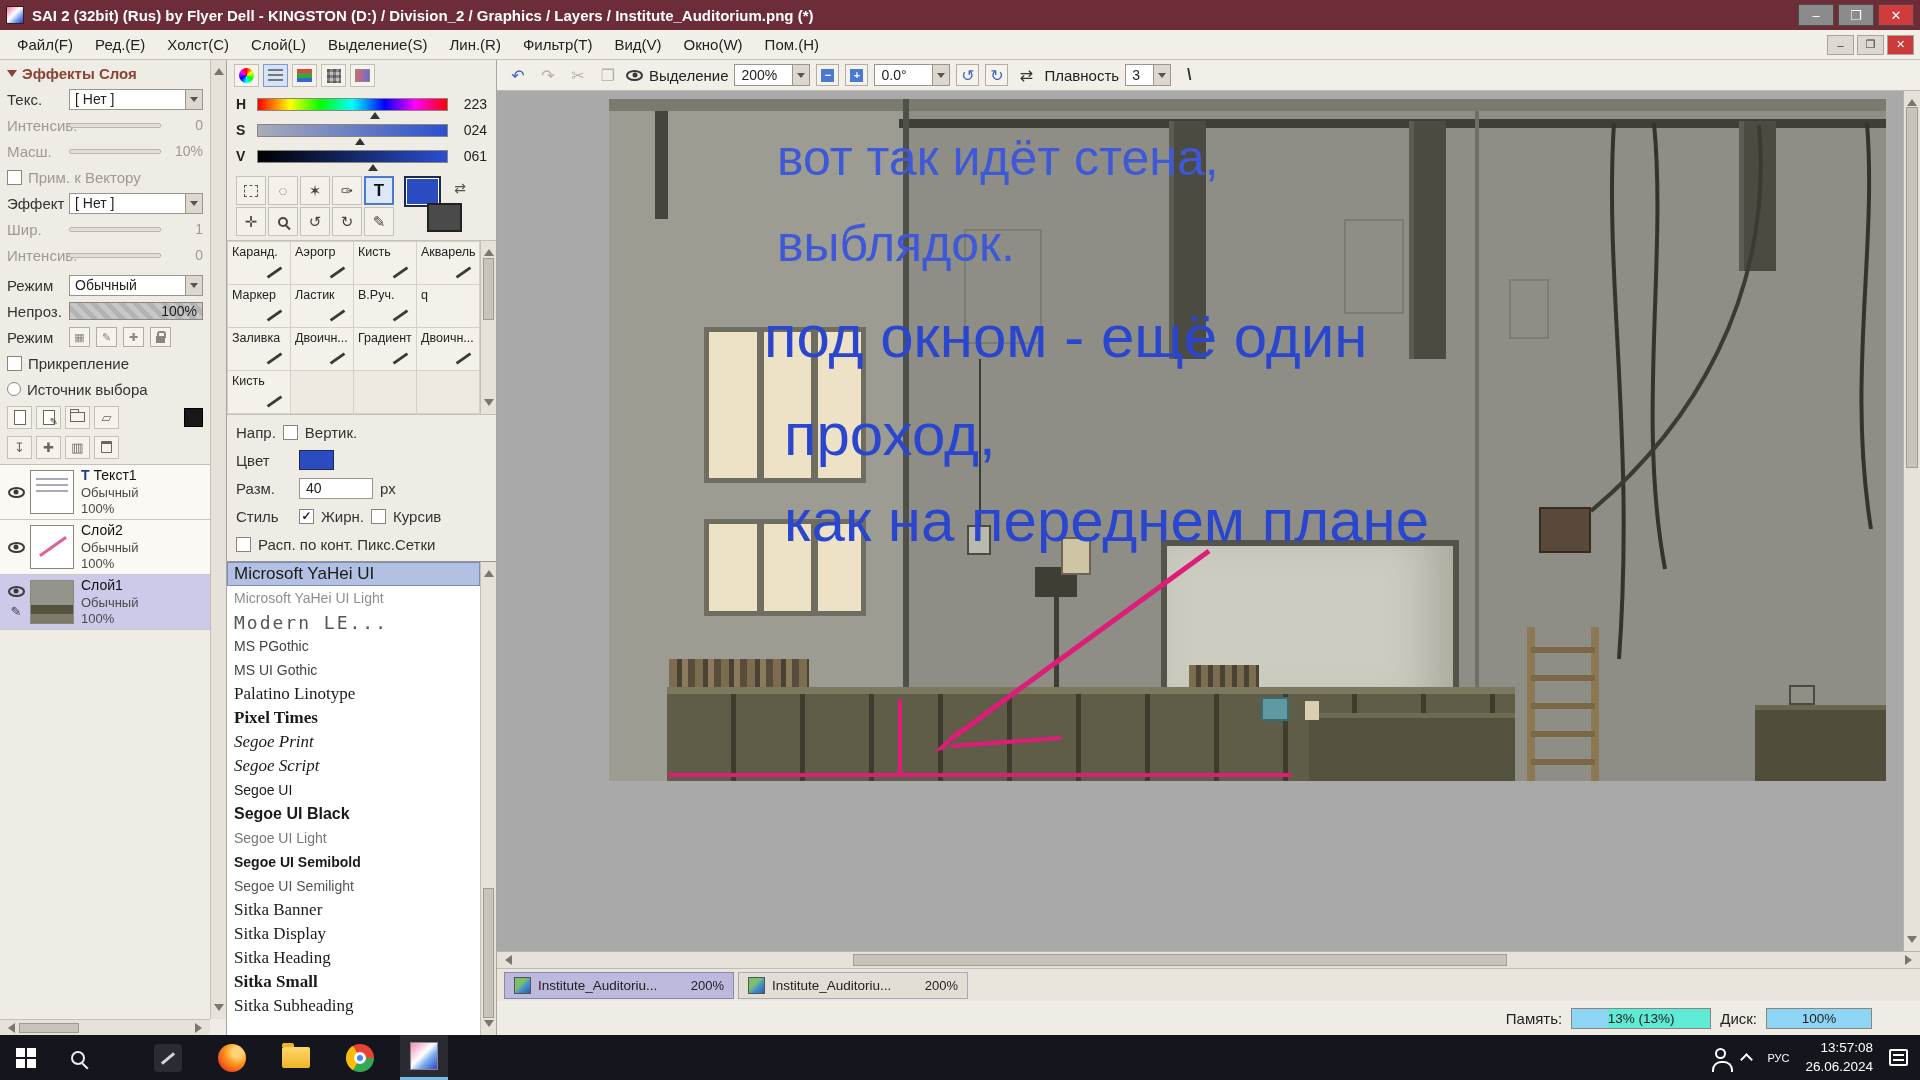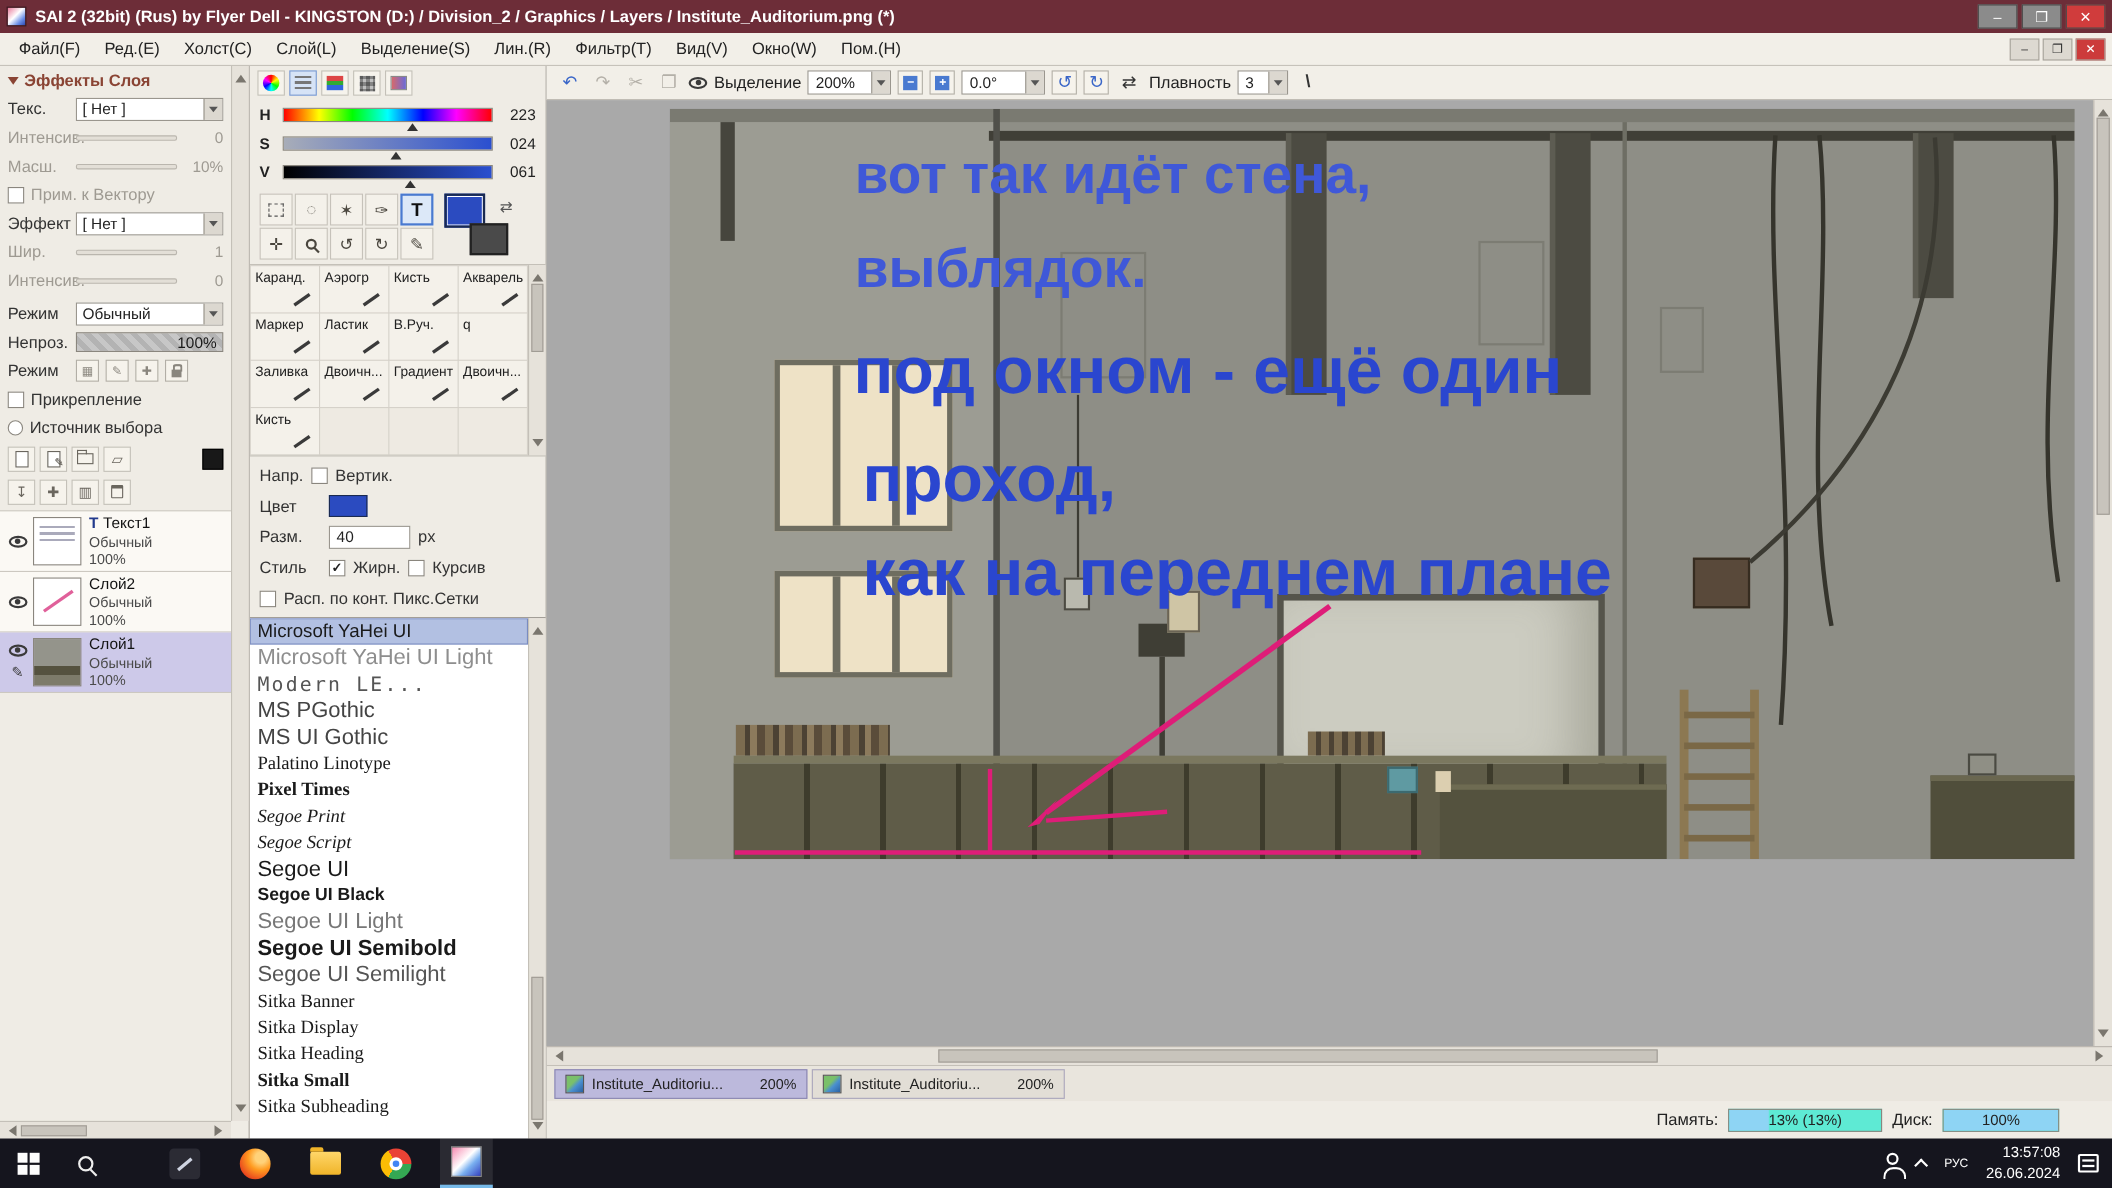--- a/index.html
+++ b/index.html
@@ -125,21 +125,21 @@
 .bcell.empty{background:#eeeae2}
 .sidescroll{width:16px;background:#e6e2da;border-left:1px solid #c4c0b8;display:flex;flex-direction:column;align-items:center;padding:3px 0;gap:2px}
 .sthumb{width:11px;background:#c8c4bc;border:1px solid #a09c94}
 .spacer{flex:1}
 .topts{padding:4px 9px;border-top:1px solid #c4c0b8;display:flex;flex-direction:column;gap:2px;flex:0 0 auto}
 .topt-row{display:flex;align-items:center;gap:7px;height:26px}
 .color-swatch{width:35px;height:20px;background:#2b4bc0;border:1px solid #1a2a50}
 .size-combo{width:74px;height:21px;background:#fff;border:1px solid #9a968e;display:flex;align-items:center;padding-left:6px;font-size:14px}
 .flist{flex:1;display:flex;border-top:1px solid #9a968e;min-height:0}
 .fitems{flex:1;background:#fff;overflow:hidden}
-.fitem{height:24px;display:flex;align-items:center;padding-left:7px;font-size:20px;color:#1a1a1a;white-space:nowrap}
+.fitem{height:24px;display:flex;align-items:center;padding-left:7px;font-size:14px;color:#1a1a1a;white-space:nowrap}
 .fitem.sel{background:#b2c0e2;box-shadow:inset 0 0 0 1px #7a8cc0;font-size:17px}
 .f-light{color:#8e8e8e}
 .f-mono{font-family:"DejaVu Sans Mono",monospace;letter-spacing:2px;color:#555;font-size:18px}
 .f-gray{color:#444}
 .f-serif{font-family:"Liberation Serif",serif;font-size:17px}
 .f-serifb{font-family:"Liberation Serif",serif;font-weight:bold;font-size:17px}
 .f-italic{font-family:"Liberation Serif",serif;font-style:italic;font-size:17px}
 .f-black{font-weight:900;font-size:16px}
 .f-sb{font-weight:700}
 .f-sl{color:#777}
@@ -204,21 +204,21 @@
 .aw-cup{left:696px;top:602px;width:14px;height:19px;background:#dccfb0}
 .aw-mon{left:1180px;top:586px;width:26px;height:20px;background:#8f8f85;border:2px solid #4a4a42}
 .aw-stand{left:426px;top:468px;width:42px;height:30px;background:#3f3e35}
 .aw-standleg{left:445px;top:498px;width:5px;height:90px;background:#3f3e35}
 .aw-panelbox{left:452px;top:438px;width:30px;height:38px;background:#cfc5a5;border:2px solid #6b6455}
 .aw-hangcord{left:370px;top:260px;width:2px;height:168px;background:#3c3b33}
 .aw-hangobj{left:358px;top:426px;width:24px;height:30px;background:#b9b9ae;border:2px solid #4c4b42}
 .aw-lrail{top:528px;width:8px;height:154px;background:#8c7852}
 .aw-rung{left:922px;width:64px;height:6px;background:#7a6846}
 .artsvg{position:absolute;inset:0;width:100%;height:100%}
-.ann{position:absolute;font-weight:bold;white-space:nowrap;line-height:1}
+.ann{position:absolute;font-weight:normal;white-space:nowrap;line-height:1}
 .ann.s1{font-size:50px;color:#3f58d8}
 .ann.s2{font-size:60px;color:#2a46cf}
 
 
 .taskbar{position:absolute;left:0;right:0;bottom:0;height:45px;background:#15151e;display:flex;align-items:center;color:#fff}
 .tb-btn{width:52px;height:45px;display:flex;align-items:center;justify-content:center}
 .winlogo{display:grid;grid-template-columns:9px 9px;gap:2px}
 .winlogo span{width:9px;height:9px;background:#fdfdfd}
 .search-ic{width:14px;height:14px;border:2px solid #eee;border-radius:50%;position:relative}
 .search-ic::after{content:"";position:absolute;right:-6px;bottom:-4px;width:8px;height:2px;background:#eee;transform:rotate(45deg)}
@@ -673,21 +673,21 @@
             <div class="aw-rung" style="top:632px"></div>
             <div class="aw-rung" style="top:660px"></div>
             <svg class="artsvg" viewBox="0 0 1277 682">
               <path d="M1005,24 C995,180 1026,340 1010,560" stroke="#35342c" stroke-width="4" fill="none"></path>
               <path d="M1045,24 C1058,160 1028,320 1056,470" stroke="#35342c" stroke-width="4" fill="none"></path>
               <path d="M1150,26 C1165,200 1080,330 982,412" stroke="#3c3b33" stroke-width="4" fill="none"></path>
               <path d="M1258,24 C1268,150 1238,280 1262,430" stroke="#35342c" stroke-width="4" fill="none"></path>
             </svg>
             <div class="ann s1" style="left:168px;top:34px">вот так идёт стена,</div>
             <div class="ann s1" style="left:168px;top:120px">выблядок.</div>
-            <div class="ann s2" style="left:167px;top:208px">под окном - ещё один</div>
+            <div class="ann s2" style="left:155px;top:208px">под окном - ещё один</div>
             <div class="ann s2" style="left:175px;top:306px">проход,</div>
             <div class="ann s2" style="left:175px;top:392px">как на переднем плане</div>
             <svg class="artsvg" viewBox="0 0 1277 682">
               <line x1="600" y1="452" x2="342" y2="640" stroke="#de1d78" stroke-width="5"></line>
               <polygon points="325,653 352,628 336,650" fill="#de1d78"></polygon>
               <line x1="342" y1="647" x2="452" y2="639" stroke="#de1d78" stroke-width="4"></line>
               <line x1="291" y1="600" x2="291" y2="677" stroke="#de1d78" stroke-width="4"></line>
               <line x1="59" y1="676" x2="683" y2="676" stroke="#de1d78" stroke-width="4"></line>
             </svg>
           </div>

